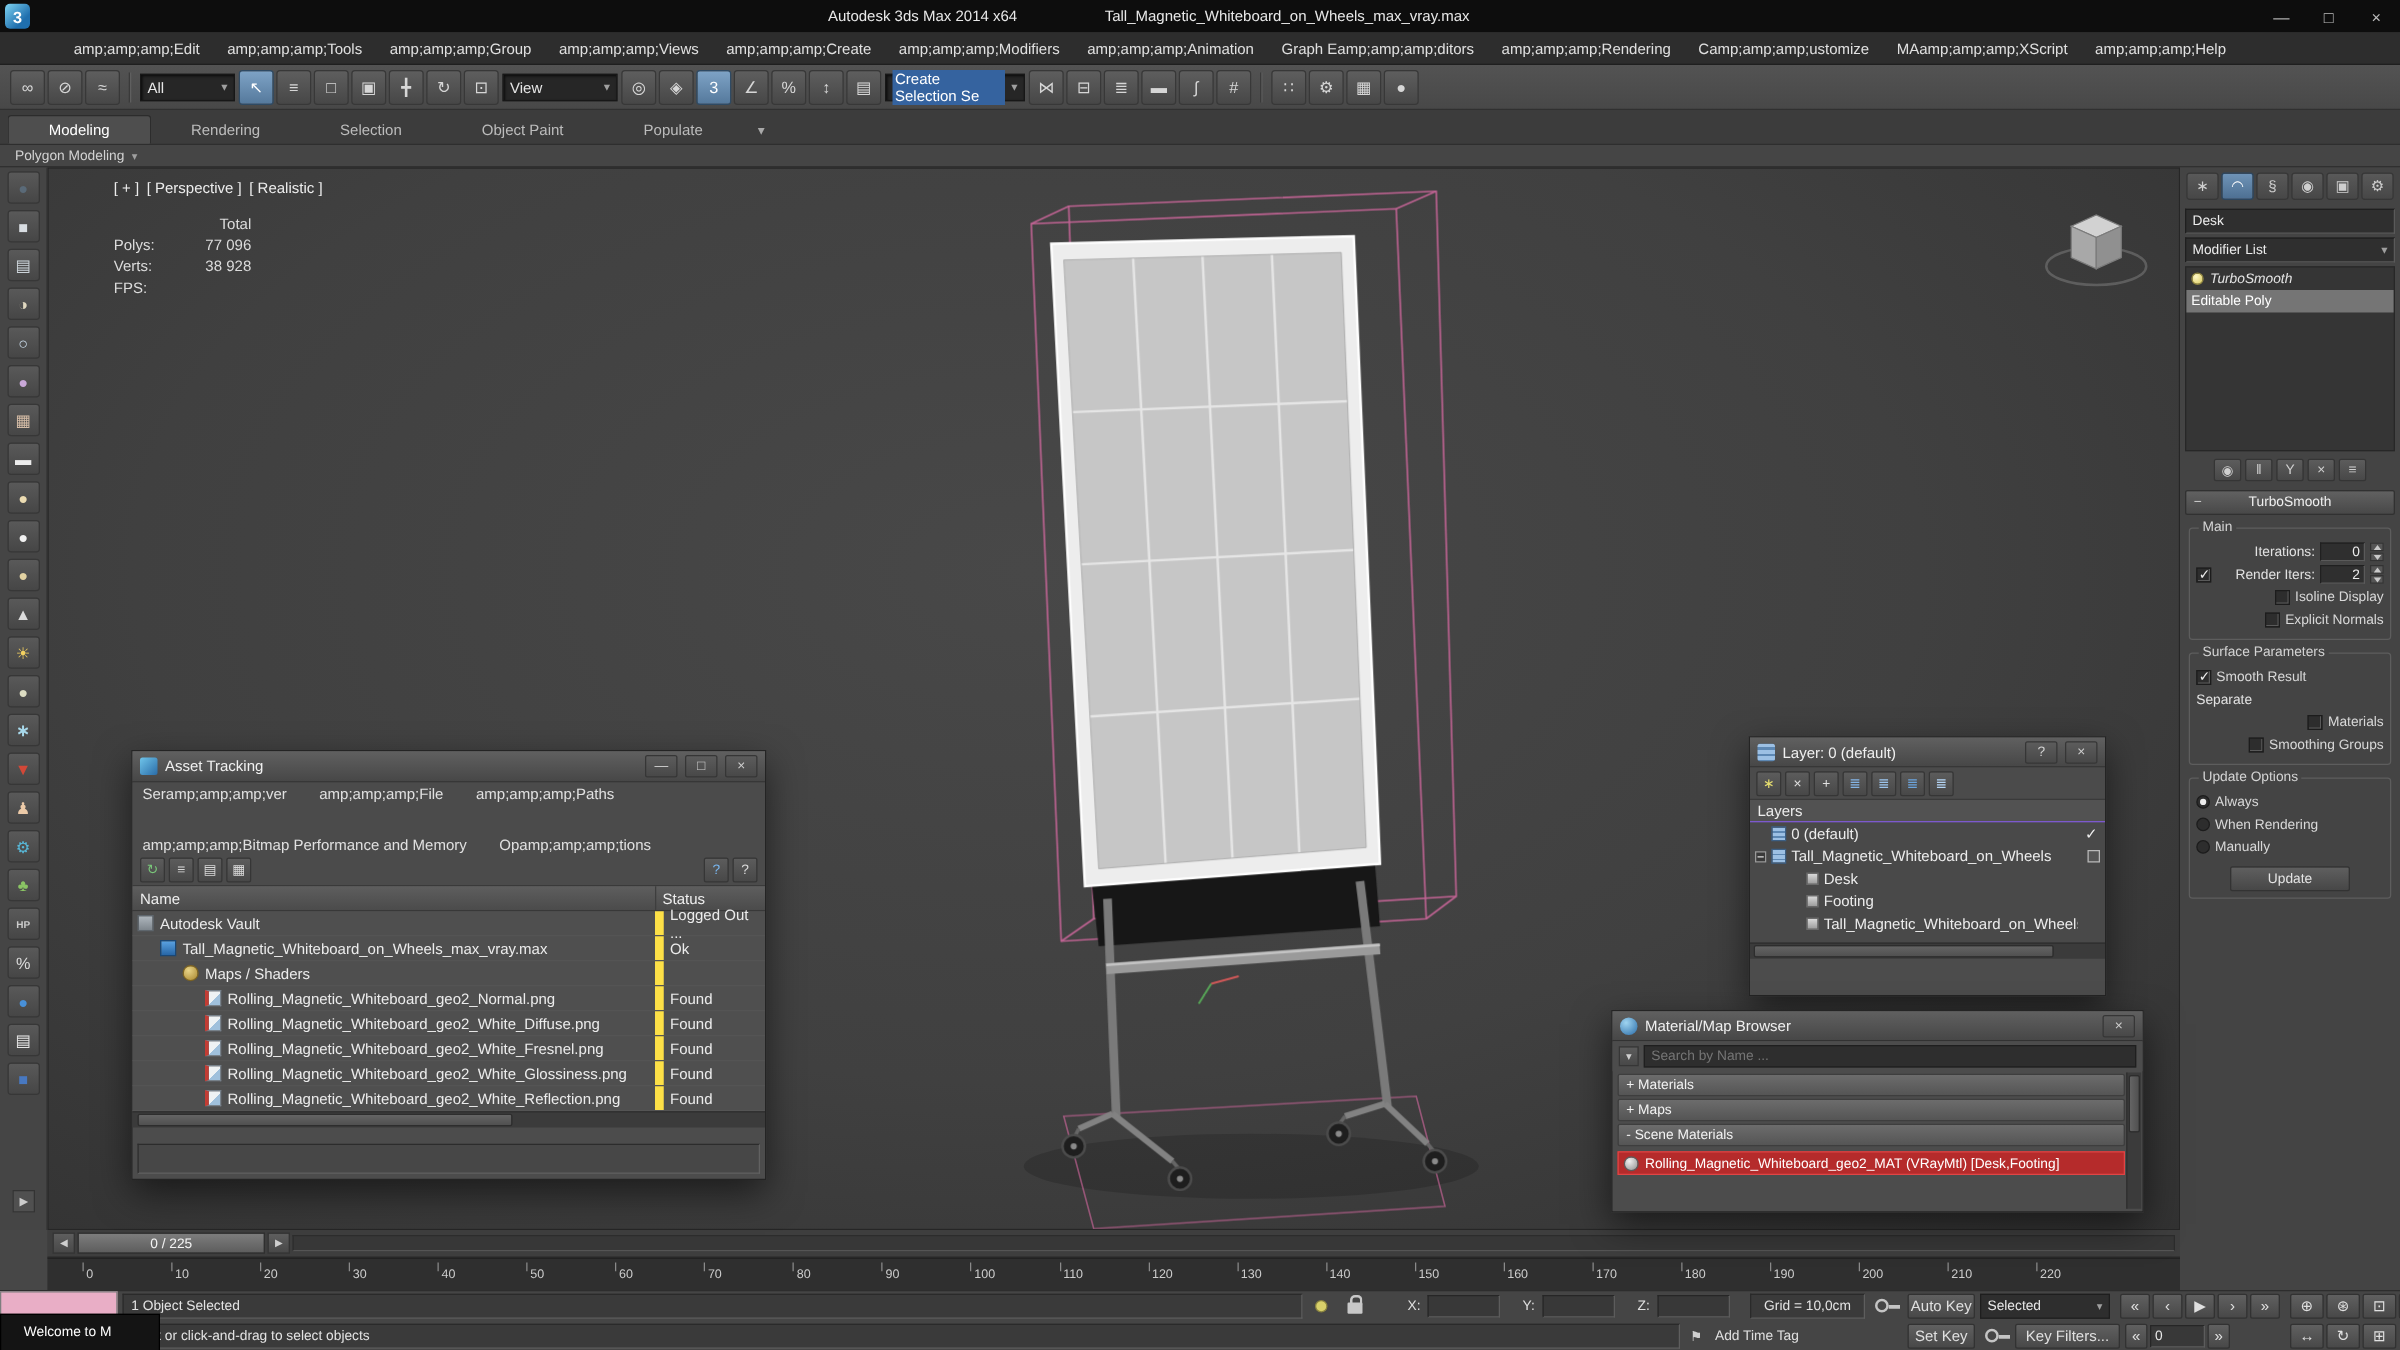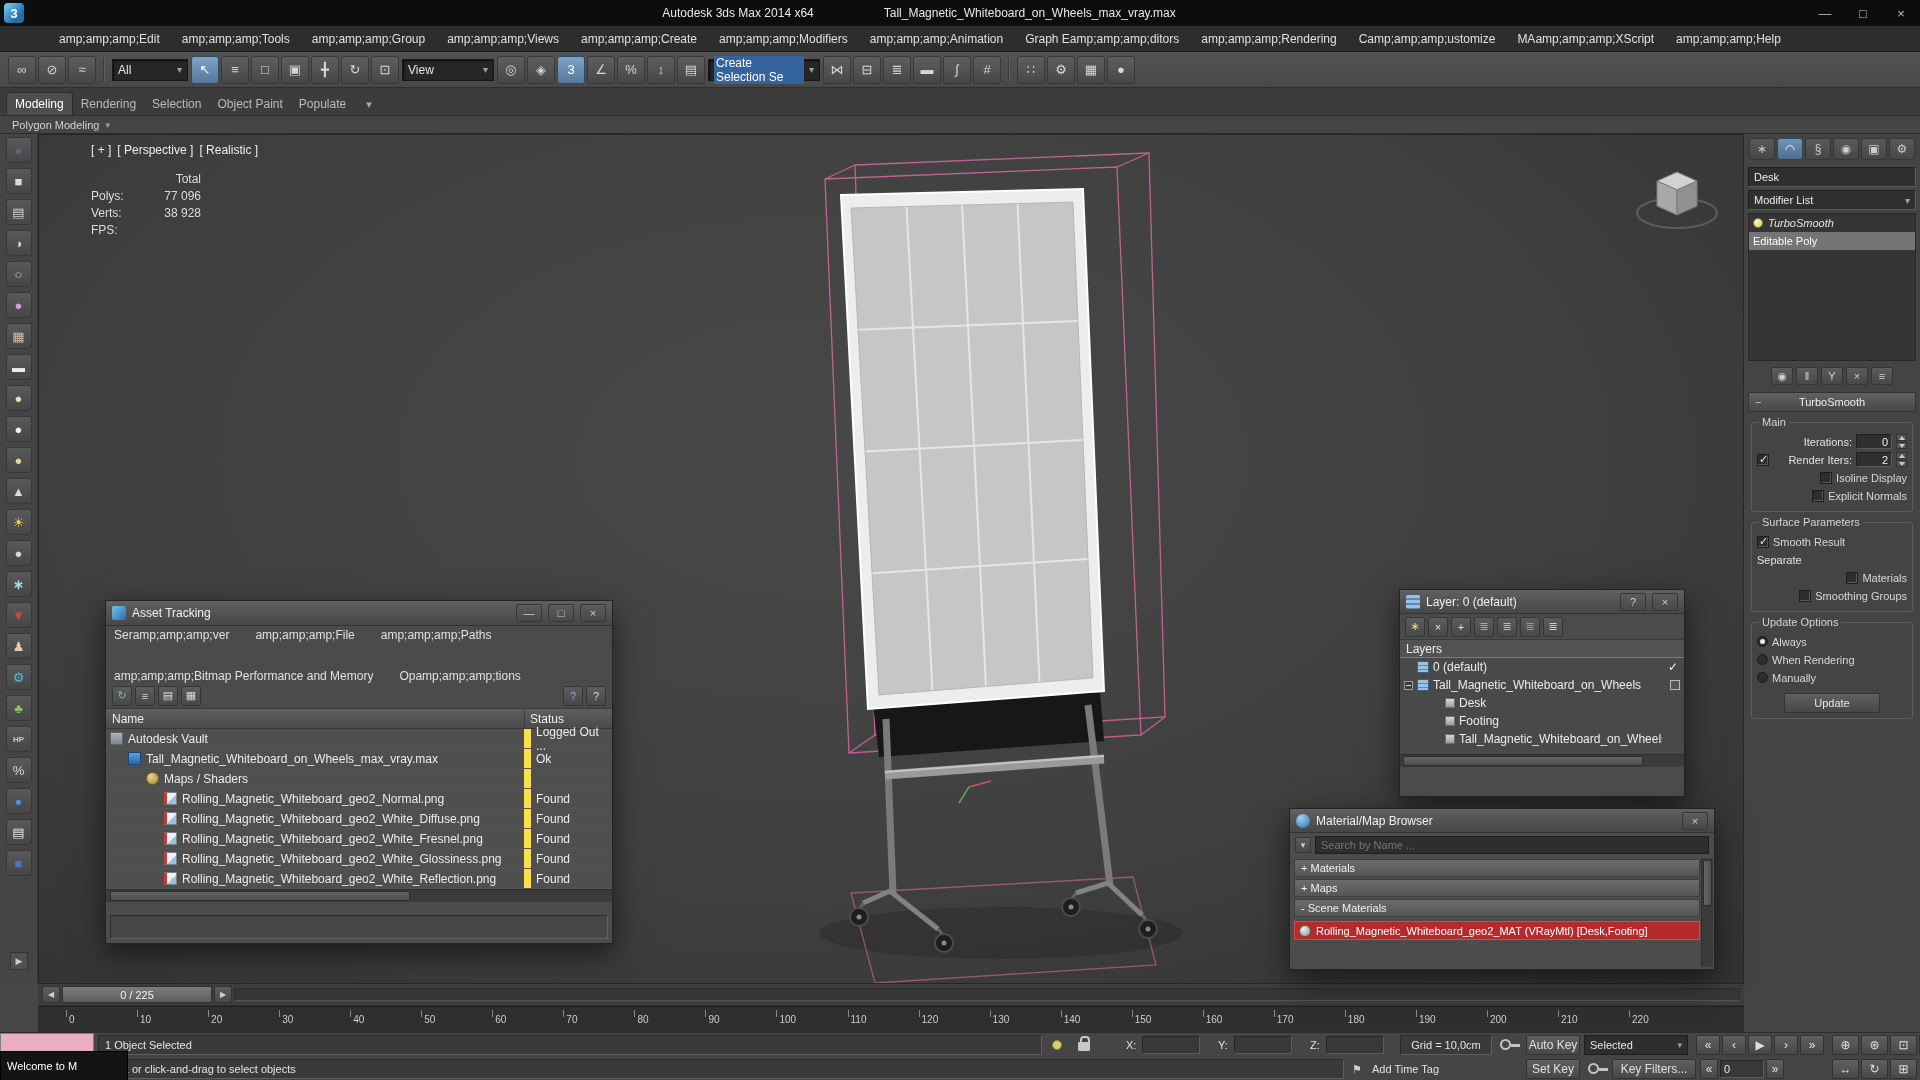--- a/index.html
+++ b/index.html
@@ -23,21 +23,21 @@
 button{font:inherit;cursor:default;}
 .tbtn{width:28px;height:28px;border-radius:3px;background:linear-gradient(#5e5e5e,#474747);border:1px solid #383838;color:#d6d6d6;display:inline-flex;align-items:center;justify-content:center;font-size:13px;}
 .tbtn[data-state="active"]{background:linear-gradient(#7ea3c6,#55799c);border-color:#2f4a63;color:#fff;}
 .tb-sep{width:2px;height:24px;margin:0 4px;border-left:1px solid #3a3a3a;border-right:1px solid #5f5f5f;}
 .tb-dd{height:22px;background:#262626;border:1px solid #171717;box-shadow:inset 1px 1px 2px rgba(0,0,0,.7);display:inline-flex;align-items:center;gap:5px;padding:0 5px;color:#e6e6e6;font-size:12px;}
 .tb-dd .dd-ar{color:#9f9f9f;font-size:10px;}
 .tb-dd .hl{background:#35639f;color:#fff;padding:0 2px;}
 
 
 .ribbon{position:absolute;left:0;top:88px;width:1920px;height:28px;background:#3c3c3c;border-bottom:1px solid #2e2e2e;display:flex;align-items:flex-end;padding-left:6px;gap:2px;}
-.rtab{padding:4px 8px;font-size:12px;color:#bcbcbc;border-radius:3px 3px 0 0;}
+.rtab{padding:4px 32px;font-size:12px;color:#bcbcbc;border-radius:3px 3px 0 0;}
 .rtab[data-state="active"]{background:#4e4e4e;color:#fff;border:1px solid #2c2c2c;border-bottom:none;}
 .rtab-ico{margin-left:10px;margin-bottom:4px;color:#a9a9a9;font-size:11px;}
 .polybar{position:absolute;left:0;top:116px;width:1920px;height:18px;background:#454545;border-bottom:1px solid #2a2a2a;display:flex;align-items:center;padding-left:12px;gap:6px;font-size:11px;color:#d2d2d2;}
 
 
 .main{position:absolute;left:0;top:134px;width:1920px;height:898px;}
 .leftbar{position:absolute;left:0;top:0;width:38px;height:850px;background:#454545;border-right:1px solid #363636;display:flex;flex-direction:column;align-items:center;padding-top:3px;gap:5px;}
 .lbtn{width:26px;height:26px;border-radius:3px;background:linear-gradient(#595959,#464646);border:1px solid #373737;display:flex;align-items:center;justify-content:center;font-size:13px;}
 .leftbar-arrow{position:absolute;left:10px;top:818px;width:18px;height:18px;background:#505050;border:1px solid #333;color:#ccc;display:flex;align-items:center;justify-content:center;font-size:9px;}
 
@@ -157,21 +157,21 @@
 
 .statusbar{position:absolute;left:0;top:1032px;width:1920px;height:48px;background:#454545;border-top:1px solid #2d2d2d;font-size:11px;}
 .sfield{position:absolute;height:20px;background:#3a3a3a;border:1px solid #2a2a2a;border-bottom-color:#5e5e5e;border-right-color:#5e5e5e;color:#e4e4e4;display:flex;align-items:center;padding:0 6px;}
 .slabel{position:absolute;height:20px;display:flex;align-items:center;color:#e0e0e0;}
 .sbtn{position:absolute;height:20px;background:linear-gradient(#606060,#484848);border:1px solid #323232;border-radius:2px;color:#e0e0e0;display:flex;align-items:center;justify-content:center;font-size:12px;}
 .sdd{position:absolute;height:20px;background:#2e2e2e;border:1px solid #1e1e1e;color:#e8e8e8;display:flex;align-items:center;padding:0 5px;gap:4px;}
 .sdd .dd-ar{margin-left:auto;color:#9f9f9f;font-size:9px;}
 .sinput{position:absolute;height:18px;background:#383838;border:1px solid #262626;border-bottom-color:#5c5c5c;border-right-color:#5c5c5c;color:#e8e8e8;font-size:11px;padding:0 3px;}
 .listener-pink{position:absolute;left:0;top:0;width:94px;height:24px;background:#e9aec6;border:1px solid #7e7e7e;}
 .listener-white{position:absolute;left:0;top:24px;width:94px;height:24px;background:#f4f4f4;border:1px solid #7e7e7e;}
-.welcome{position:absolute;left:0;top:18px;width:128px;height:30px;background:#141414;border:1px solid #000;z-index:22;display:flex;align-items:center;padding:0 6px;color:#fff;font-family:"DejaVu Sans Mono",monospace;font-size:11px;white-space:nowrap;overflow:hidden;}
+.welcome{position:absolute;left:0;top:18px;width:128px;height:30px;background:#141414;border:1px solid #000;z-index:22;display:flex;align-items:center;padding:0 18px;color:#fff;font-family:"DejaVu Sans Mono",monospace;font-size:11px;white-space:nowrap;overflow:hidden;}
 .isoico{position:absolute;width:10px;height:10px;border-radius:50%;background:#d8d06a;border:1px solid #8a8440;}
 .lockico{position:absolute;width:12px;height:9px;background:#c8c8c8;border-radius:1px;}
 .lockico::before{content:"";position:absolute;left:2px;top:-6px;width:6px;height:6px;border:2px solid #c8c8c8;border-bottom:none;border-radius:4px 4px 0 0;}
 .keyico{position:absolute;width:11px;height:11px;border:2px solid #c4c4c4;border-radius:50%;}
 .keyico::after{content:"";position:absolute;left:9px;top:3px;width:9px;height:3px;background:#c4c4c4;}
 </style>
 </head>
 <body>
 
 <div class="screen">

